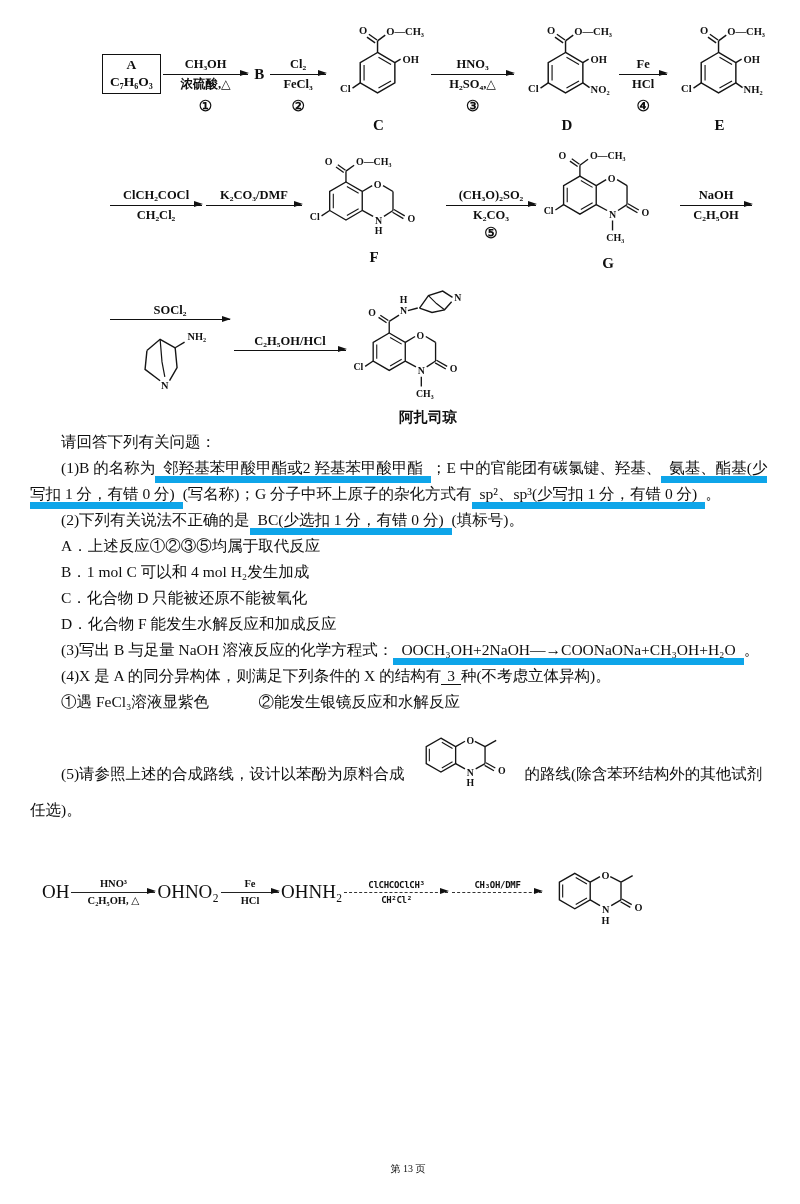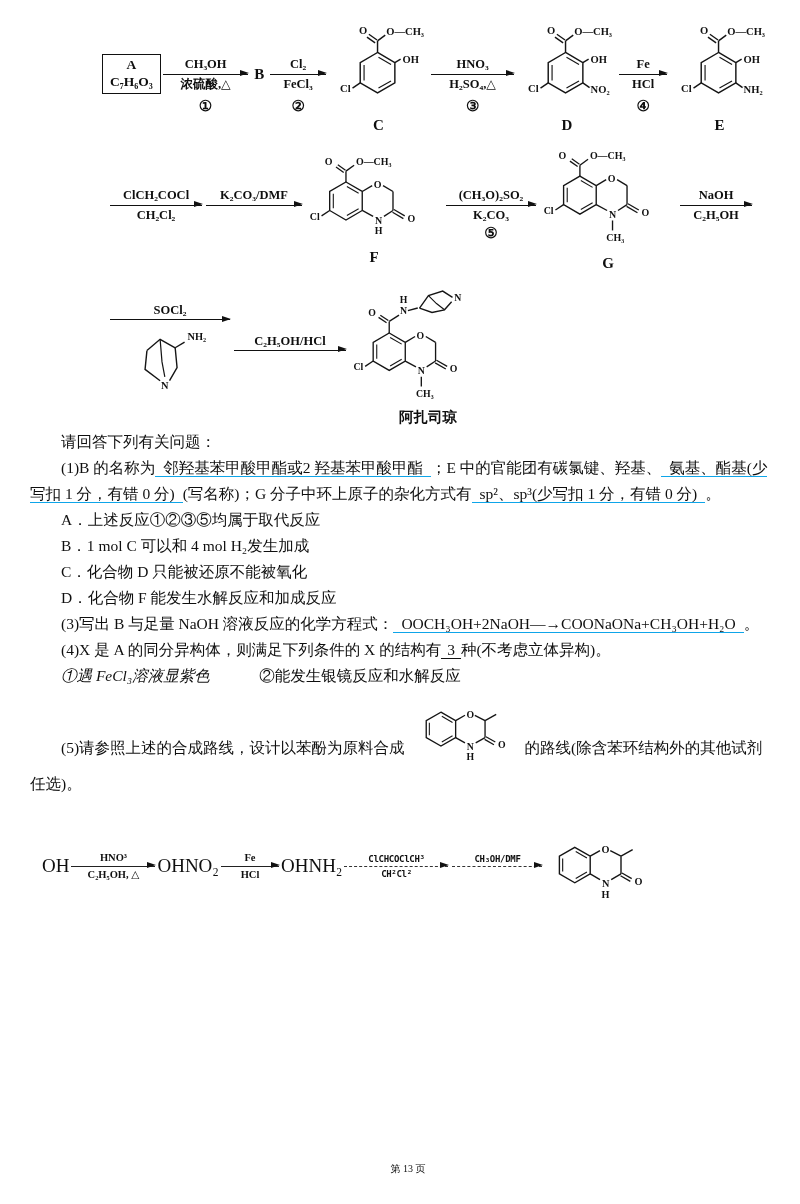--- a/index.html
+++ b/index.html
@@ -36,23 +36,23 @@
   .struct { display:flex; flex-direction:column; align-items:center; margin:0 2px; }
   .struct .letter { font-size:15px; font-weight:bold; margin-top:1px; }
   .struct .cname { font-size:14.5px; font-weight:bold; margin-top:0; }
   svg { display:block; }
   svg path, svg line { stroke:#151515; fill:none; }
   svg text { fill:#111; font-family:"Liberation Serif","DejaVu Serif",serif; font-weight:bold; font-size:11px; }
 
   
   .qa { margin-top:2px; line-height:1.68; }
   .qa p { margin:0; text-indent:2em; }
-  .ans { border-bottom:1px solid #0ea5e9; padding:0 8px; }
+  .ans { border-bottom:7px solid #0ea5e9; padding:0 8px; }
   .sup-ans { border-bottom:1px solid #111; padding:0 6px; }
-  .cond-gap { margin-right:3.2em;font-style:italic; }
+  .cond-gap { margin-right:3.2em; }
   .inline-struct { display:inline-block; vertical-align:-18px; margin:0 6px; }
   .q5p { margin-top:2px; }
 
   
   .route { display:flex; align-items:center; margin:26px 0 0 12px; }
   .route .big { font-size:19px; white-space:nowrap; }
   .route .rlabel { font-size:10.5px; font-weight:bold; }
   .route .mono { font-family:"DejaVu Sans Mono",monospace; font-size:9px; font-weight:bold; letter-spacing:-0.3px; }
   .route .arrowline { border-top:1.4px solid #222; }
   .route .dashed { border-top:1.4px dashed #333; }
@@ -290,20 +290,21 @@
         <path d="M88,24 L97,33 L106,40" stroke-width="1.3"></path>
         <text x="121" y="30" text-anchor="middle">N</text>
       </svg>
       <span class="cname">阿扎司琼</span>
     </div>
   </div>
 
   <div class="qa">
     <p><span>请回答下列有关问题：</span></p>
     <p><span>(1)B 的名称为</span><span class="ans">邻羟基苯甲酸甲酯或2 羟基苯甲酸甲酯</span><span>；E 中的官能团有碳氯键、羟基、</span><span class="ans">氨基、酯基(少写扣 1 分，有错 0 分)</span><span>(写名称)；G 分子中环上原子的杂化方式有</span><span class="ans">sp²、sp³(少写扣 1 分，有错 0 分)</span><span>。</span></p>
+    <p><span>(2)下列有关说法不正确的是</span><span class="ans">BC(少选扣 1 分，有错 0 分)</span><span>(填标号)。</span></p>
     <p><span>A．上述反应①②③⑤均属于取代反应</span></p>
     <p><span>B．1 mol C 可以和 4 mol H₂发生加成</span></p>
     <p><span>C．化合物 D 只能被还原不能被氧化</span></p>
     <p><span>D．化合物 F 能发生水解反应和加成反应</span></p>
     <p><span>(3)写出 B 与足量 NaOH 溶液反应的化学方程式：</span><span class="ans">OOCH₃OH+2NaOH—→COONaONa+CH₃OH+H₂O</span><span>。</span></p>
     <p><span>(4)X 是 A 的同分异构体，则满足下列条件的 X 的结构有</span><span class="sup-ans">3</span><span>种(不考虑立体异构)。</span></p>
     <p><span class="cond-gap">①遇 FeCl₃溶液显紫色</span><span>②能发生银镜反应和水解反应</span></p>
     <p class="q5p"><span>(5)请参照上述的合成路线，设计以苯酚为原料合成</span><span class="inline-struct"><svg width="108" height="82" viewBox="0 0 120 92">
         <path d="M33,26 L49.5,35.5 L49.5,54.5 L33,64 L16.5,54.5 L16.5,35.5 Z" stroke-width="1.5"></path>
         <line x1="34" y1="30.5" x2="46" y2="37.5" stroke-width="1.2"></line>

